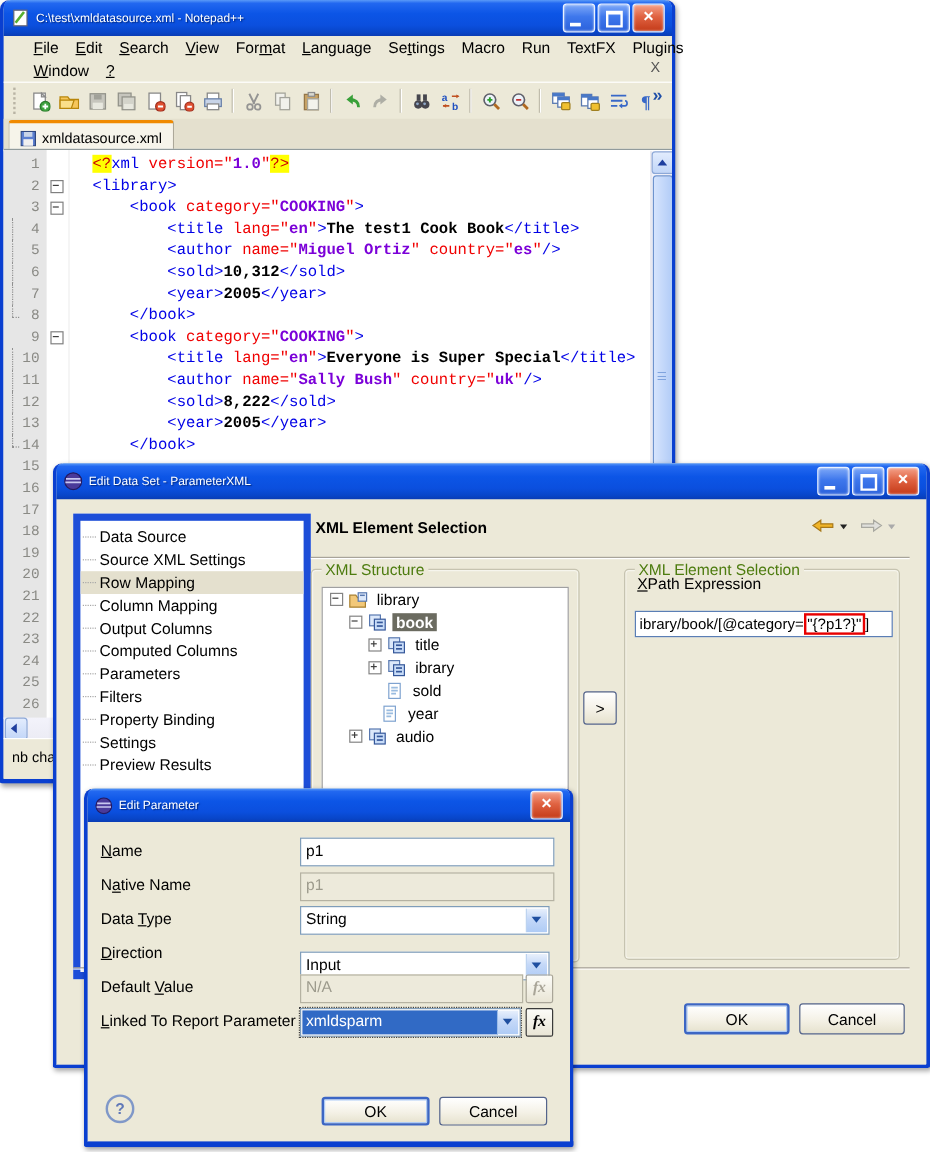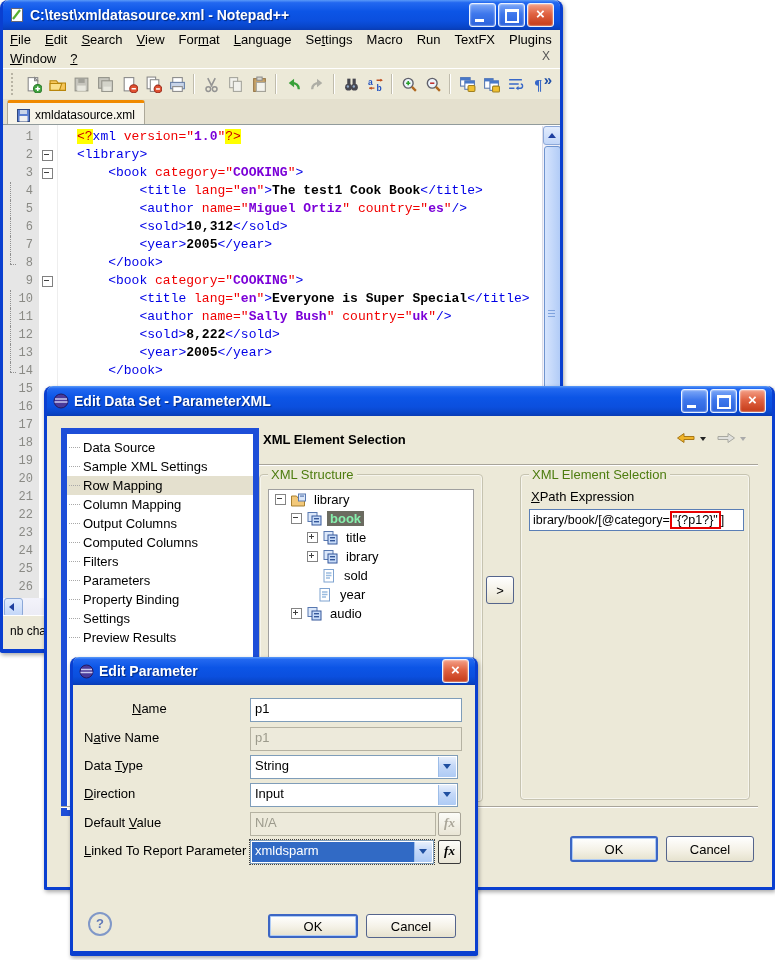--- a/index.html
+++ b/index.html
@@ -6,34 +6,34 @@
   .stage{position:relative;width:775px;height:960px;background:#fff;overflow:hidden;
          font-family:"Liberation Sans",sans-serif;font-size:13px;color:#000;}
 
   
   .xp-window{position:absolute;background:#ECE9D8;
     border-left:3px solid #0A3FD0;border-right:3px solid #0A3FD0;border-bottom:4px solid #0A3FD0;
     border-radius:8px 8px 2px 2px;box-shadow:1px 2px 4px rgba(0,0,0,.35);}
   .titlebar{height:30px;border-radius:6px 6px 0 0;position:relative;display:flex;align-items:center;
     background:linear-gradient(180deg,#5A9AF8 0%,#2268F0 9%,#0C55E6 38%,#0B4FDE 70%,#0845C8 90%,#0A3CB4 100%);
     padding:0 6px;gap:5px;}
-  .titlebar .tb-title{color:#fff;font-weight:bold;font-size:14px;text-shadow:1px 1px 1px #00287E;
+  .titlebar .tb-title{color:#fff;font-weight:normal;font-size:10px;text-shadow:1px 1px 1px #00287E;
     white-space:nowrap;overflow:hidden;flex:1;}
   .capbtns{display:flex;gap:2px;}
   .capbtn{width:25px;height:22px;border-radius:3px;border:1px solid #EAF2FF;position:relative;
     background:linear-gradient(180deg,#7DA8F8,#3E77EC 45%,#2B62DC);box-shadow:inset 0 0 2px #fff;}
   .capbtn.close{background:linear-gradient(180deg,#F4A088,#E06342 45%,#C43A18);}
   .capbtn .g-min{position:absolute;left:5px;bottom:4px;width:9px;height:3px;background:#fff;}
   .capbtn .g-max{position:absolute;left:6px;top:5px;width:10px;height:9px;border:2px solid #fff;border-top-width:3px;}
   .capbtn .g-x{position:absolute;left:0;top:0;right:0;bottom:0;color:#fff;font-weight:bold;font-size:15px;
     line-height:20px;text-align:center;}
 
   
   #npp{left:0;top:0;width:557px;height:649px;}
-  .menubar{display:flex;align-items:center;height:19px;padding-left:0;position:relative;}
+  .menubar{display:flex;align-items:center;height:19px;padding-left:18px;position:relative;}
   .menu-item{padding:0 7px;white-space:nowrap;}
   #menu-x{position:absolute;right:10px;top:0;color:#555;font-size:12px;}
   .u{text-decoration:underline;}
 
   .npp-toolbar{height:30px;display:flex;align-items:center;padding-left:8px;position:relative;
     border-top:1px solid #fff;}
   .tb-grip{width:3px;height:22px;margin-right:5px;border-left:2px dotted #B8B4A4;}
   .tb-btn{width:22px;height:22px;display:flex;align-items:center;justify-content:center;margin:0 1px;}
   .tb-btn svg{width:17px;height:17px;}
   .tb-btn.disabled{opacity:.95;}
@@ -103,26 +103,26 @@
   #grp-structure{left:212px;top:58px;width:222px;height:326px;}
   #grp-selection{left:473px;top:58px;width:228px;height:324px;}
   .treebox{position:absolute;left:8px;top:14px;width:204px;height:298px;background:#fff;border:1px solid #A0A0A0;overflow:hidden;}
   .tree-row{height:19px;display:flex;align-items:center;position:relative;}
   .expander{width:9px;height:9px;border:1px solid #848484;background:#fff;position:relative;flex:none;margin-right:4px;}
   .expander::after{content:"";position:absolute;left:1px;top:3px;width:5px;height:1px;background:#404040;}
   .expander.plus::before{content:"";position:absolute;left:3px;top:1px;width:1px;height:5px;background:#404040;}
   .tree-icon{width:17px;height:16px;flex:none;margin-right:4px;}
   .tree-icon svg{width:17px;height:16px;}
   .tree-label{padding:0 3px;white-space:nowrap;}
-  .tree-row.sel .tree-label{background:#6B6B60;color:#86efac;font-weight:bold;}
+  .tree-row.sel .tree-label{background:#6B6B60;color:#ffffff;font-weight:bold;}
   #move-btn{position:absolute;left:439px;top:160px;width:28px;height:28px;}
   .xp-btn{border:1px solid #54648C;border-radius:3px;background:linear-gradient(180deg,#FFFFFF,#F4F1E6 55%,#E6E2CE);
     font-family:"Liberation Sans",sans-serif;font-size:13px;text-align:center;color:#000;}
   .xp-btn.default{border:2px solid #3C66C4;box-shadow:inset 0 0 0 1px #AECBF5;}
-  .xpath-label{position:absolute;left:10px;top:14px;}
+  .xpath-label{position:absolute;left:10px;top:4px;}
   .xpath-field{position:absolute;left:8px;top:34px;width:210px;height:20px;background:#fff;border:1px solid #5A7EB5;
     line-height:20px;padding-left:3px;font-size:12.5px;white-space:nowrap;overflow:hidden;}
   .xpath-red{border:2px solid #E80000;padding:0 1px;}
   #ds-ok{position:absolute;left:523px;top:420px;width:88px;height:26px;}
   #ds-cancel{position:absolute;left:619px;top:420px;width:88px;height:26px;}
 
   
   #ep{left:70px;top:657px;width:402px;height:294px;border-bottom-width:5px;}
   #ep .titlebar{height:28px;}
   #ep .body{position:absolute;left:0;right:0;top:28px;bottom:0;}
@@ -423,27 +423,27 @@
             <span class="g-max"></span>
           </span>
         <span class="capbtn close">
             <span class="g-x">×</span>
           </span>
       </span>
     </div>
     <div class="body">
       <div class="navlist" id="ds-nav">
           <div class="nav-item">Data Source</div>
-          <div class="nav-item">Sample XML Settings</div>
+          <div class="nav-item">Source XML Settings</div>
           <div class="nav-item sel">Row Mapping</div>
           <div class="nav-item">Column Mapping</div>
           <div class="nav-item">Output Columns</div>
           <div class="nav-item">Computed Columns</div>
+          <div class="nav-item">Parameters</div>
           <div class="nav-item">Filters</div>
-          <div class="nav-item">Parameters</div>
           <div class="nav-item">Property Binding</div>
           <div class="nav-item">Settings</div>
           <div class="nav-item">Preview Results</div>
         </div>
       <div class="ds-heading">XML Element Selection</div>
       <div class="nav-arrows">
         <span style="display:inline-flex;">
           <svg width="22" height="16">
               <path d="M9 3.5v3h10v3H9v3L2.5 8z" fill="#F0B428" stroke="#A87818"></path>
             </svg>
@@ -555,31 +555,31 @@
       <span class="capbtns">
         <span class="capbtn close">
             <span class="g-x">×</span>
           </span>
       </span>
     </div>
     <div class="body" id="ep-body">
       <div class="help-circle">?</div>
       <button class="xp-btn default" id="ep-ok">OK</button>
       <button class="xp-btn" id="ep-cancel">Cancel</button>
-    <div class="ep-label" style="top: 13px; margin-left: 48px;"><span class="u">N</span>ame</div>
+    <div class="ep-label" style="top: 13px;"><span class="u">N</span>ame</div>
         <div class="xp-field" style="top: 13px; left: 177px; width: 206px;">p1</div>
         <div class="ep-label" style="top: 42px;">N<span class="u">a</span>tive Name</div>
         <div class="xp-field disabled" style="top: 42px; left: 177px; width: 206px;">p1</div>
         <div class="ep-label" style="top: 70px;">Data <span class="u">T</span>ype</div>
         <div class="xp-combo" style="top: 70px; left: 177px; width: 206px;">
           <span class="combo-text">String</span>
           <span class="combo-arrow"></span>
         </div>
         <div class="ep-label" style="top: 98px;"><span class="u">D</span>irection</div>
-        <div class="xp-combo" style="top: 98px; left: 177px; width: 206px;">
+        <div class="xp-combo" style="top: 108px; left: 177px; width: 206px;">
           <span class="combo-text">Input</span>
           <span class="combo-arrow"></span>
         </div>
         <div class="ep-label" style="top: 127px;">Default <span class="u">V</span>alue</div>
         <div class="xp-field disabled" style="top: 127px; left: 177px; width: 180px;">N/A</div>
         <div class="fx-btn disabled" style="top: 127px; left: 365px;">fx</div>
         <div class="ep-label" style="top: 155px;"><span class="u">L</span>inked To Report Parameter</div>
         <div class="xp-combo selected" style="top: 155px; left: 177px; width: 182px;">
           <span class="combo-text">xmldsparm</span>
           <span class="combo-arrow"></span>

